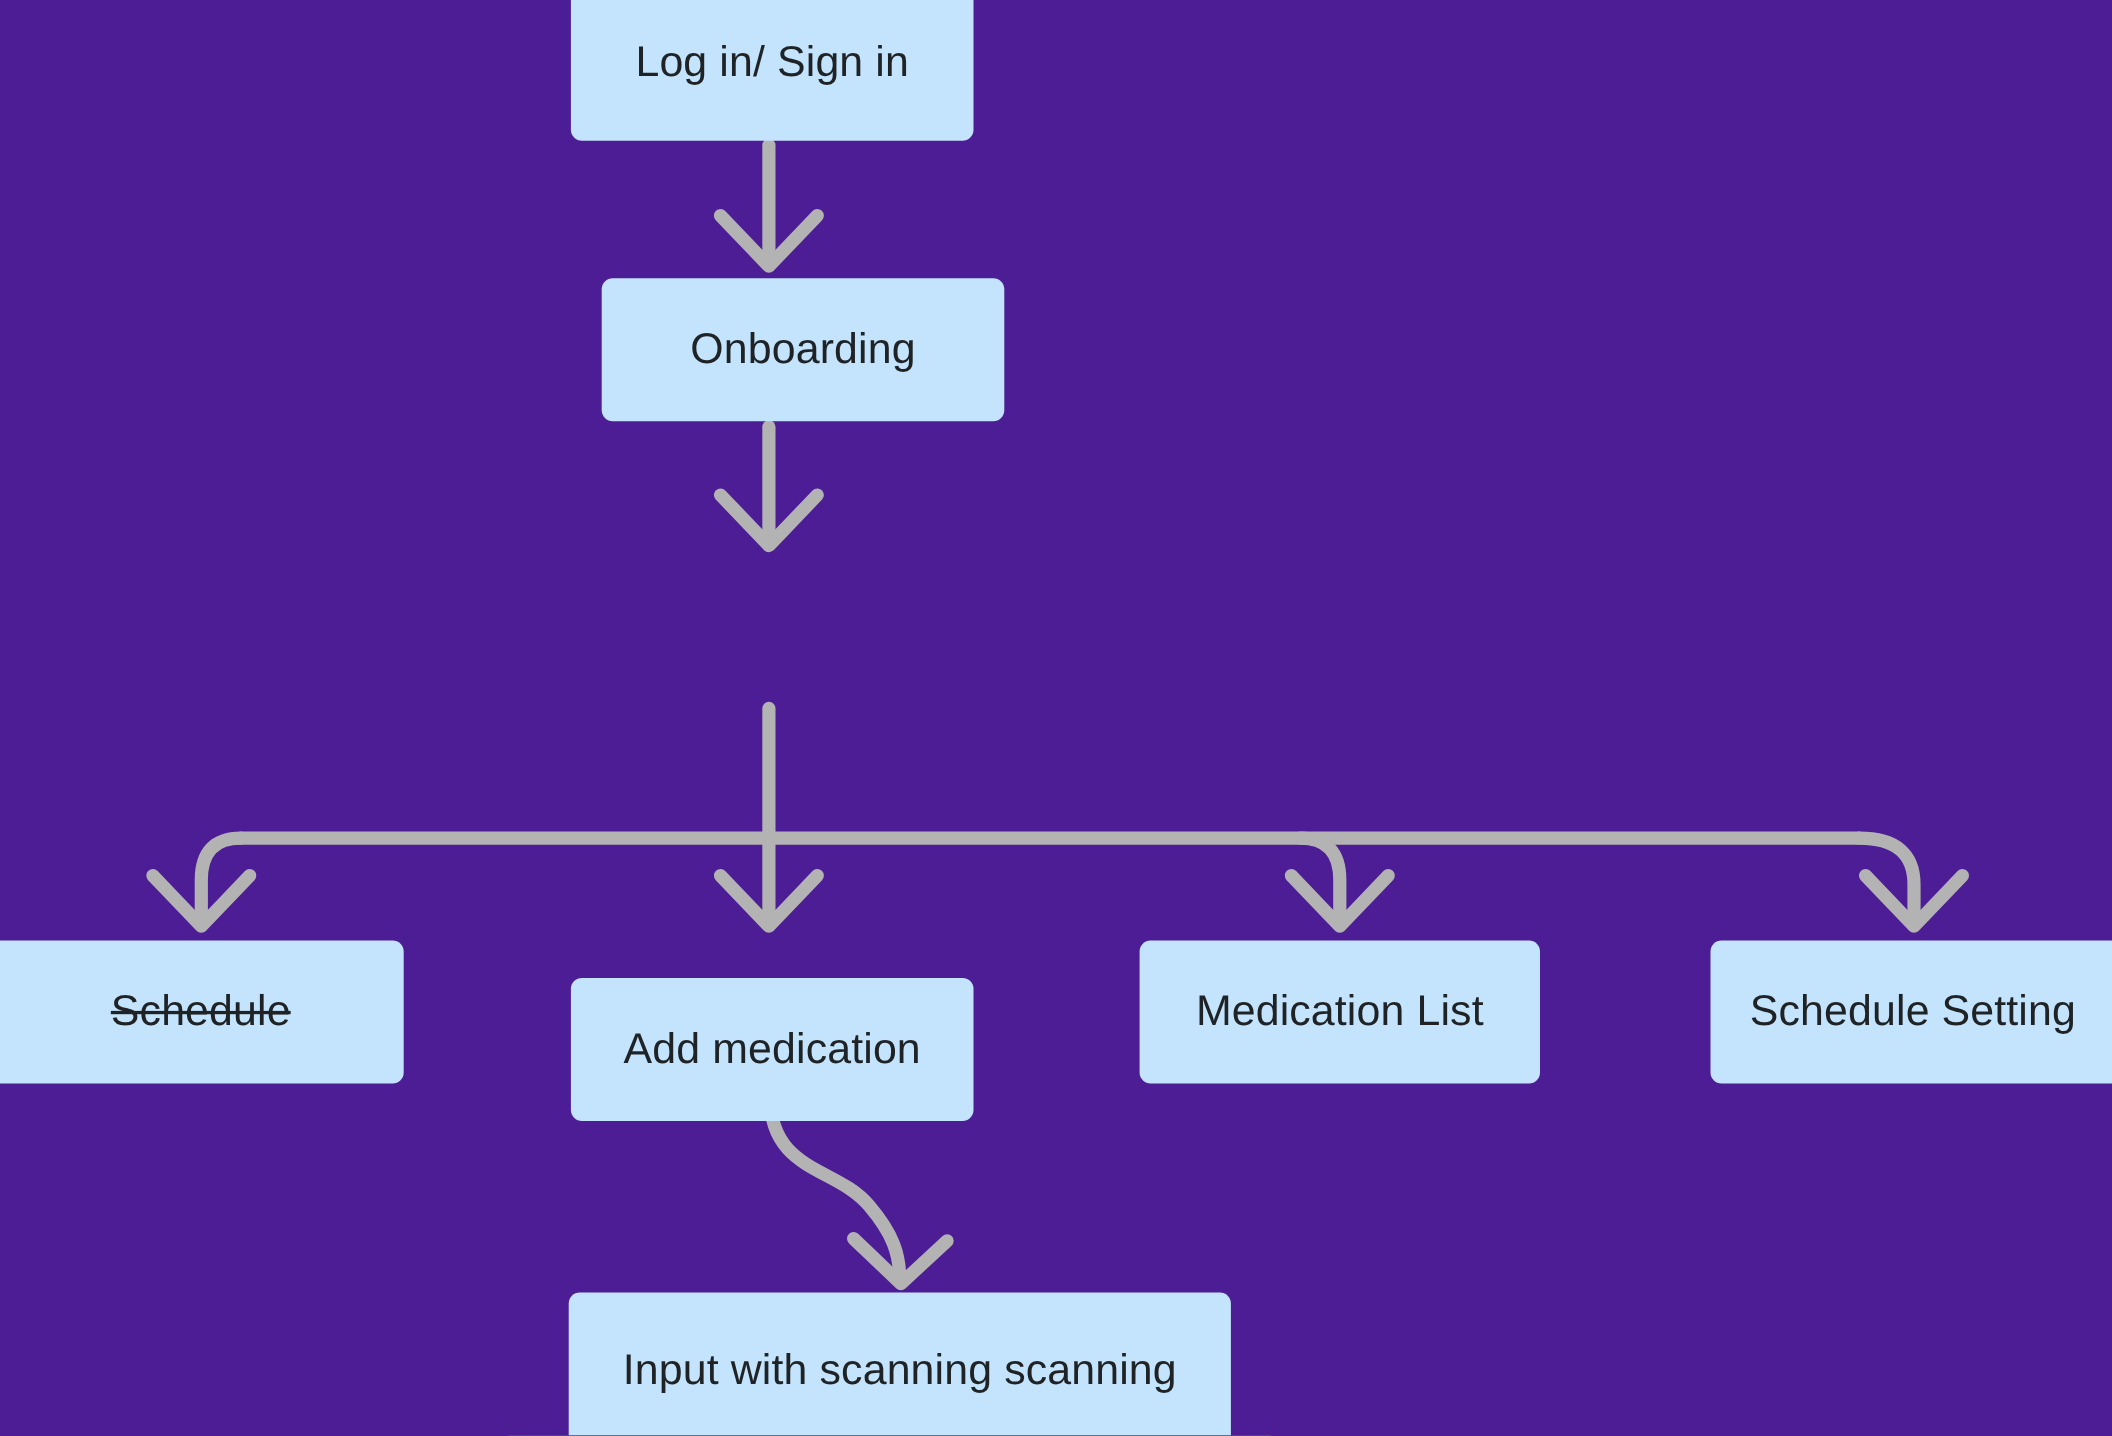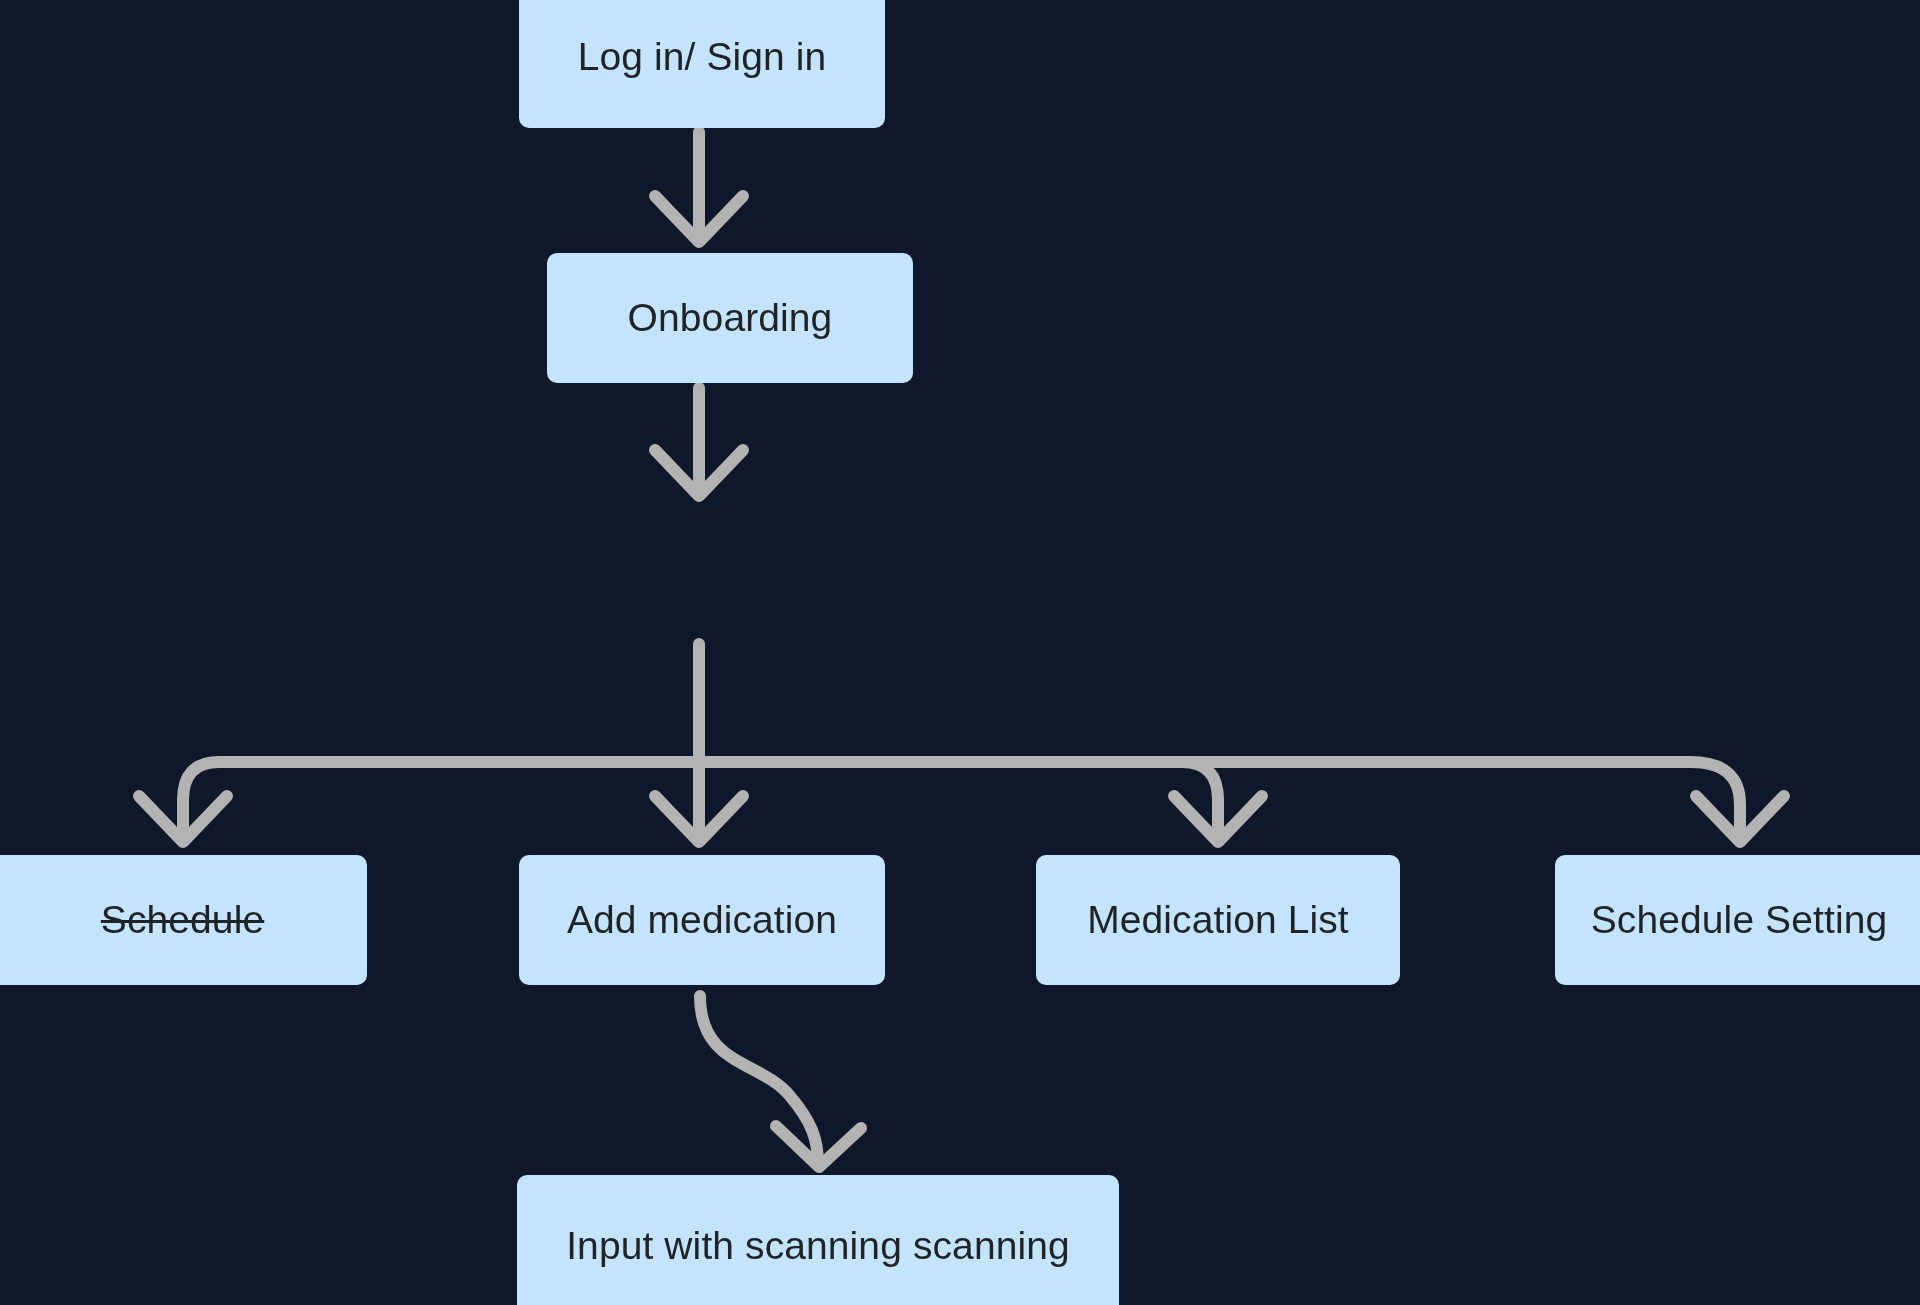--- a/index.html
+++ b/index.html
@@ -5,21 +5,21 @@
 <style>
   html, body {
     margin: 0;
     padding: 0;
     background: #4c666f;
   }
   #canvas {
     position: relative;
     width: 1920px;
     height: 1305px;
-    background: #0f172a;
+    background: #4c1d95;
     overflow: hidden;
     font-family: "Liberation Sans", sans-serif;
   }
   #edges {
     position: absolute;
     left: 0;
     top: 0;
     width: 1920px;
     height: 1305px;
     pointer-events: none;
@@ -45,21 +45,21 @@
   }
   .node-label.struck {
     text-decoration: line-through;
     text-decoration-thickness: 3px;
   }
   
   #node-login        { left: 519px;  top: -14px;   width: 366px; height: 142px; }
   #node-onboarding   { left: 519px;  top: 253px;   width: 366px; height: 130px; margin-left: 28px; }
   #node-homepage     { left: 519px;  top: 508px;   width: 366px; height: 130px; }
   #node-schedule     { left: -46px;  top: 855px;   width: 413px; height: 130px; }
-  #node-addmed       { left: 519px;  top: 855px;   width: 366px; height: 130px; }
+  #node-addmed       { left: 519px;  top: 889px;   width: 366px; height: 130px; }
   #node-medlist      { left: 1036px; top: 855px;   width: 364px; height: 130px; }
   #node-account      { left: 1555px; top: 855px;   width: 412px; height: 130px; }
   #node-scan         { left: 517px;  top: 1175px;  width: 602px; height: 142px; }
 
   
   #node-schedule  .node-label { transform: translateX(22px); }
   #node-account   .node-label { transform: translateX(-22px); }
 </style>
 </head>
 <body>

